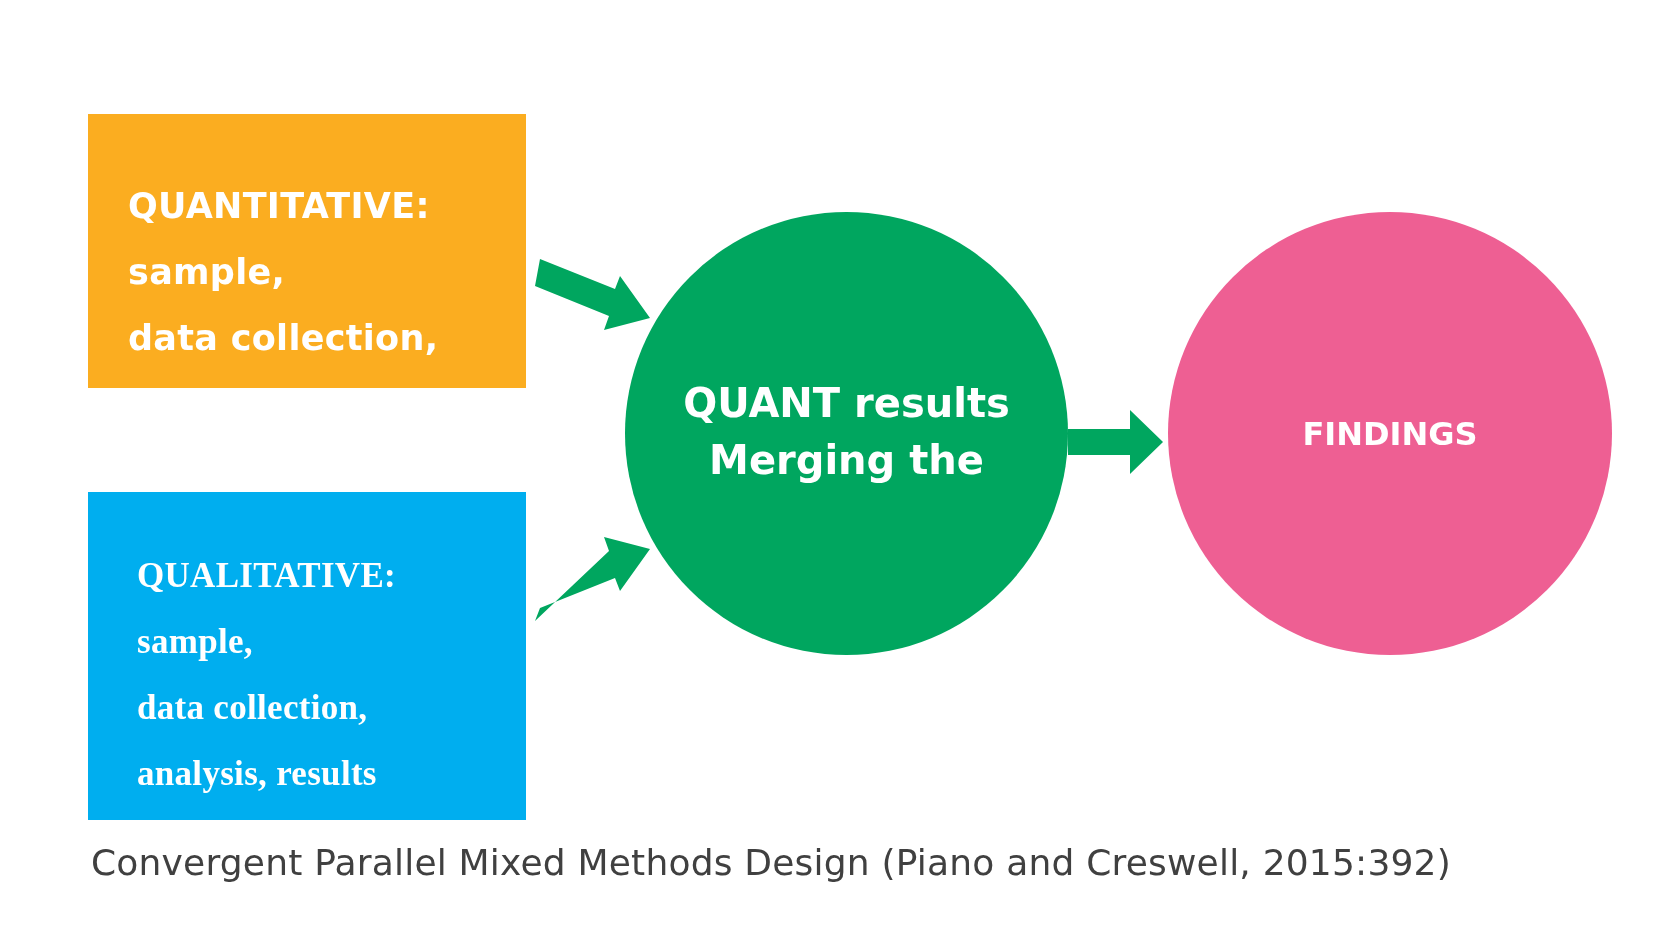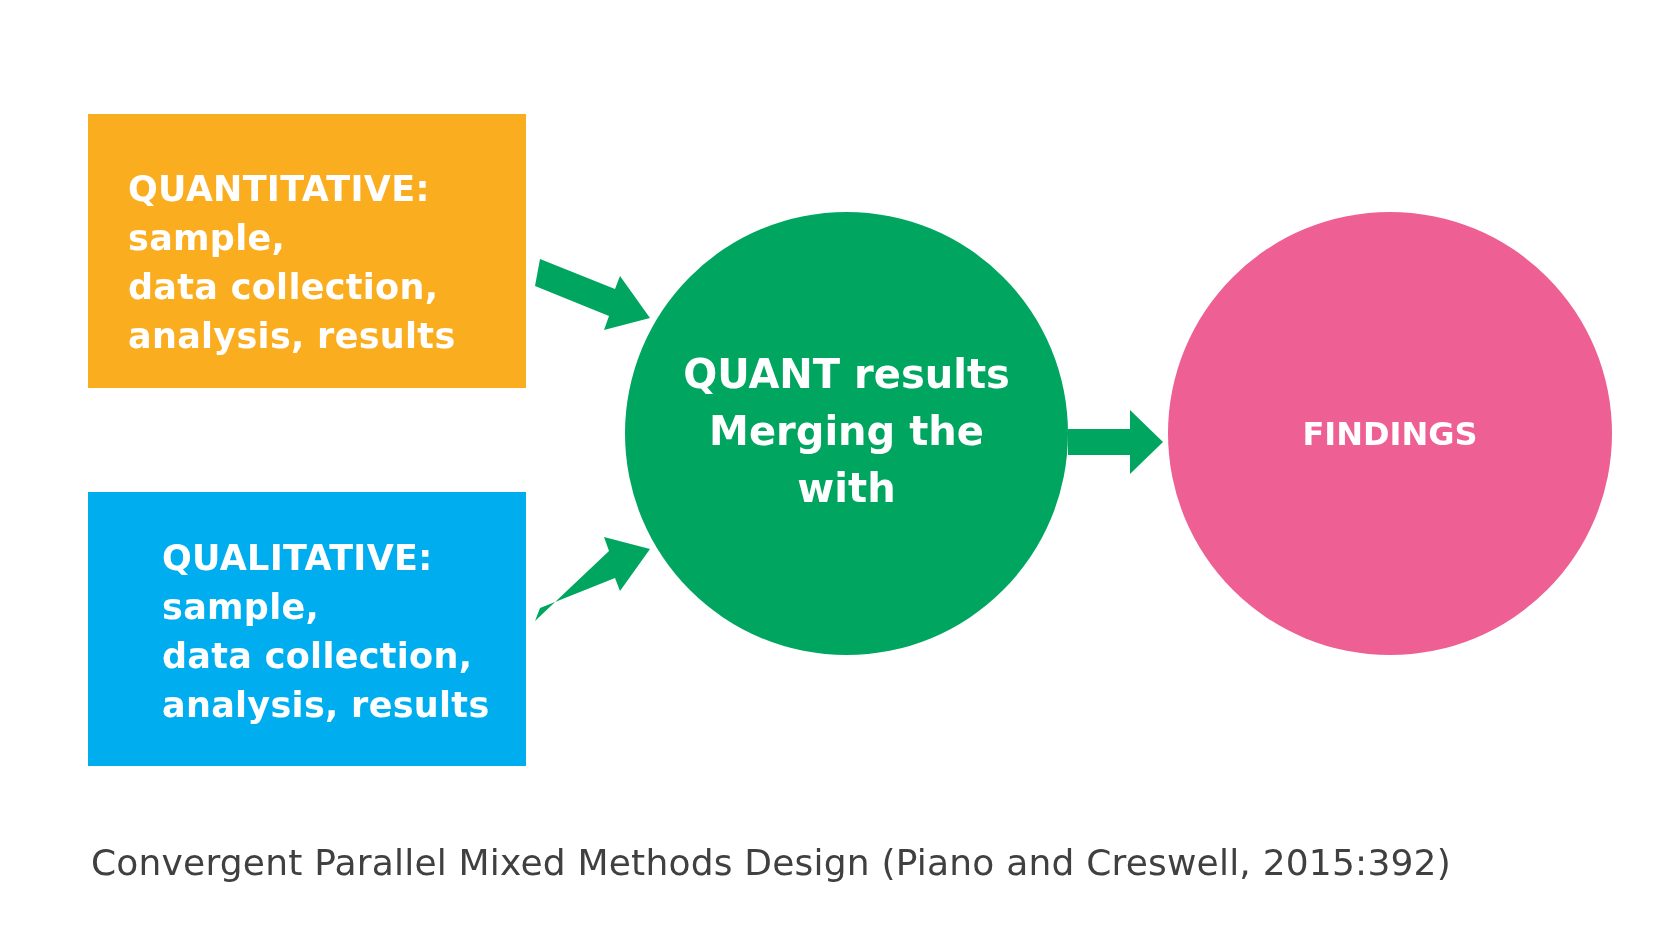--- a/index.html
+++ b/index.html
@@ -1,20 +1,20 @@
 <!DOCTYPE html>
 <html><head>
 <meta charset="utf-8">
 <style>
   html, body { margin:0; padding:0; background:#ffffff; }
   body { width:1680px; height:945px; position:relative; overflow:hidden; font-family:"DejaVu Sans", sans-serif; }
   .box { position:absolute; box-sizing:border-box; color:#fff; font-weight:bold; font-size:35px; line-height:49px; letter-spacing:0.3px; }
-  .box .line { display:block; white-space:nowrap; }
+  .box .line { display:block; white-space:nowrap;margin-top:17px; }
   #quant-box { left:88px; top:114px; width:438px; height:274px; padding:51px 0 0 40px; }
-  #qual-box { left:88px; top:492px; width:438px; height:274px; padding:42px 0 0 74px; }
+  #qual-box { left:88px; top:492px; width:438px; height:328px; padding:42px 0 0 49px;font-family:Liberation Serif, serif; }
   .circle { position:absolute; border-radius:50%; color:#fff; font-weight:bold; display:flex; align-items:center; justify-content:center; text-align:center; }
   #merge-circle { left:625px; top:212px; width:443px; height:443px; font-size:40px; line-height:57px; }
   #merge-circle .inner { margin-top:-4px; }
   #merge-circle .line { display:block; white-space:nowrap; }
   #findings-circle { left:1168px; top:212px; width:444px; height:443px; font-size:32px; }
   #arrows { position:absolute; left:0; top:0; width:1680px; height:945px; pointer-events:none; }
   #caption { position:absolute; left:91px; top:842px; font-size:36px; color:#404040; white-space:nowrap; font-family:"DejaVu Sans", sans-serif; letter-spacing:0.2px; }
 </style>
 </head>
 <body>
@@ -30,21 +30,20 @@
   <span class="line">QUALITATIVE:</span>
   <span class="line">sample,</span>
   <span class="line">data collection,</span>
   <span class="line">analysis, results</span>
 </div>
 
 <div id="merge-circle" class="circle" style="background: rgb(0, 166, 95);">
   <div class="inner">
     <span class="line">QUANT results</span>
     <span class="line">Merging the</span>
-    <span class="line">with</span>
   </div>
 </div>
 
 <div id="findings-circle" class="circle" style="background: rgb(238, 95, 147);">
   <span>FINDINGS</span>
 </div>
 
 <svg id="arrows" viewBox="0 0 1680 945">
 
   <g>

